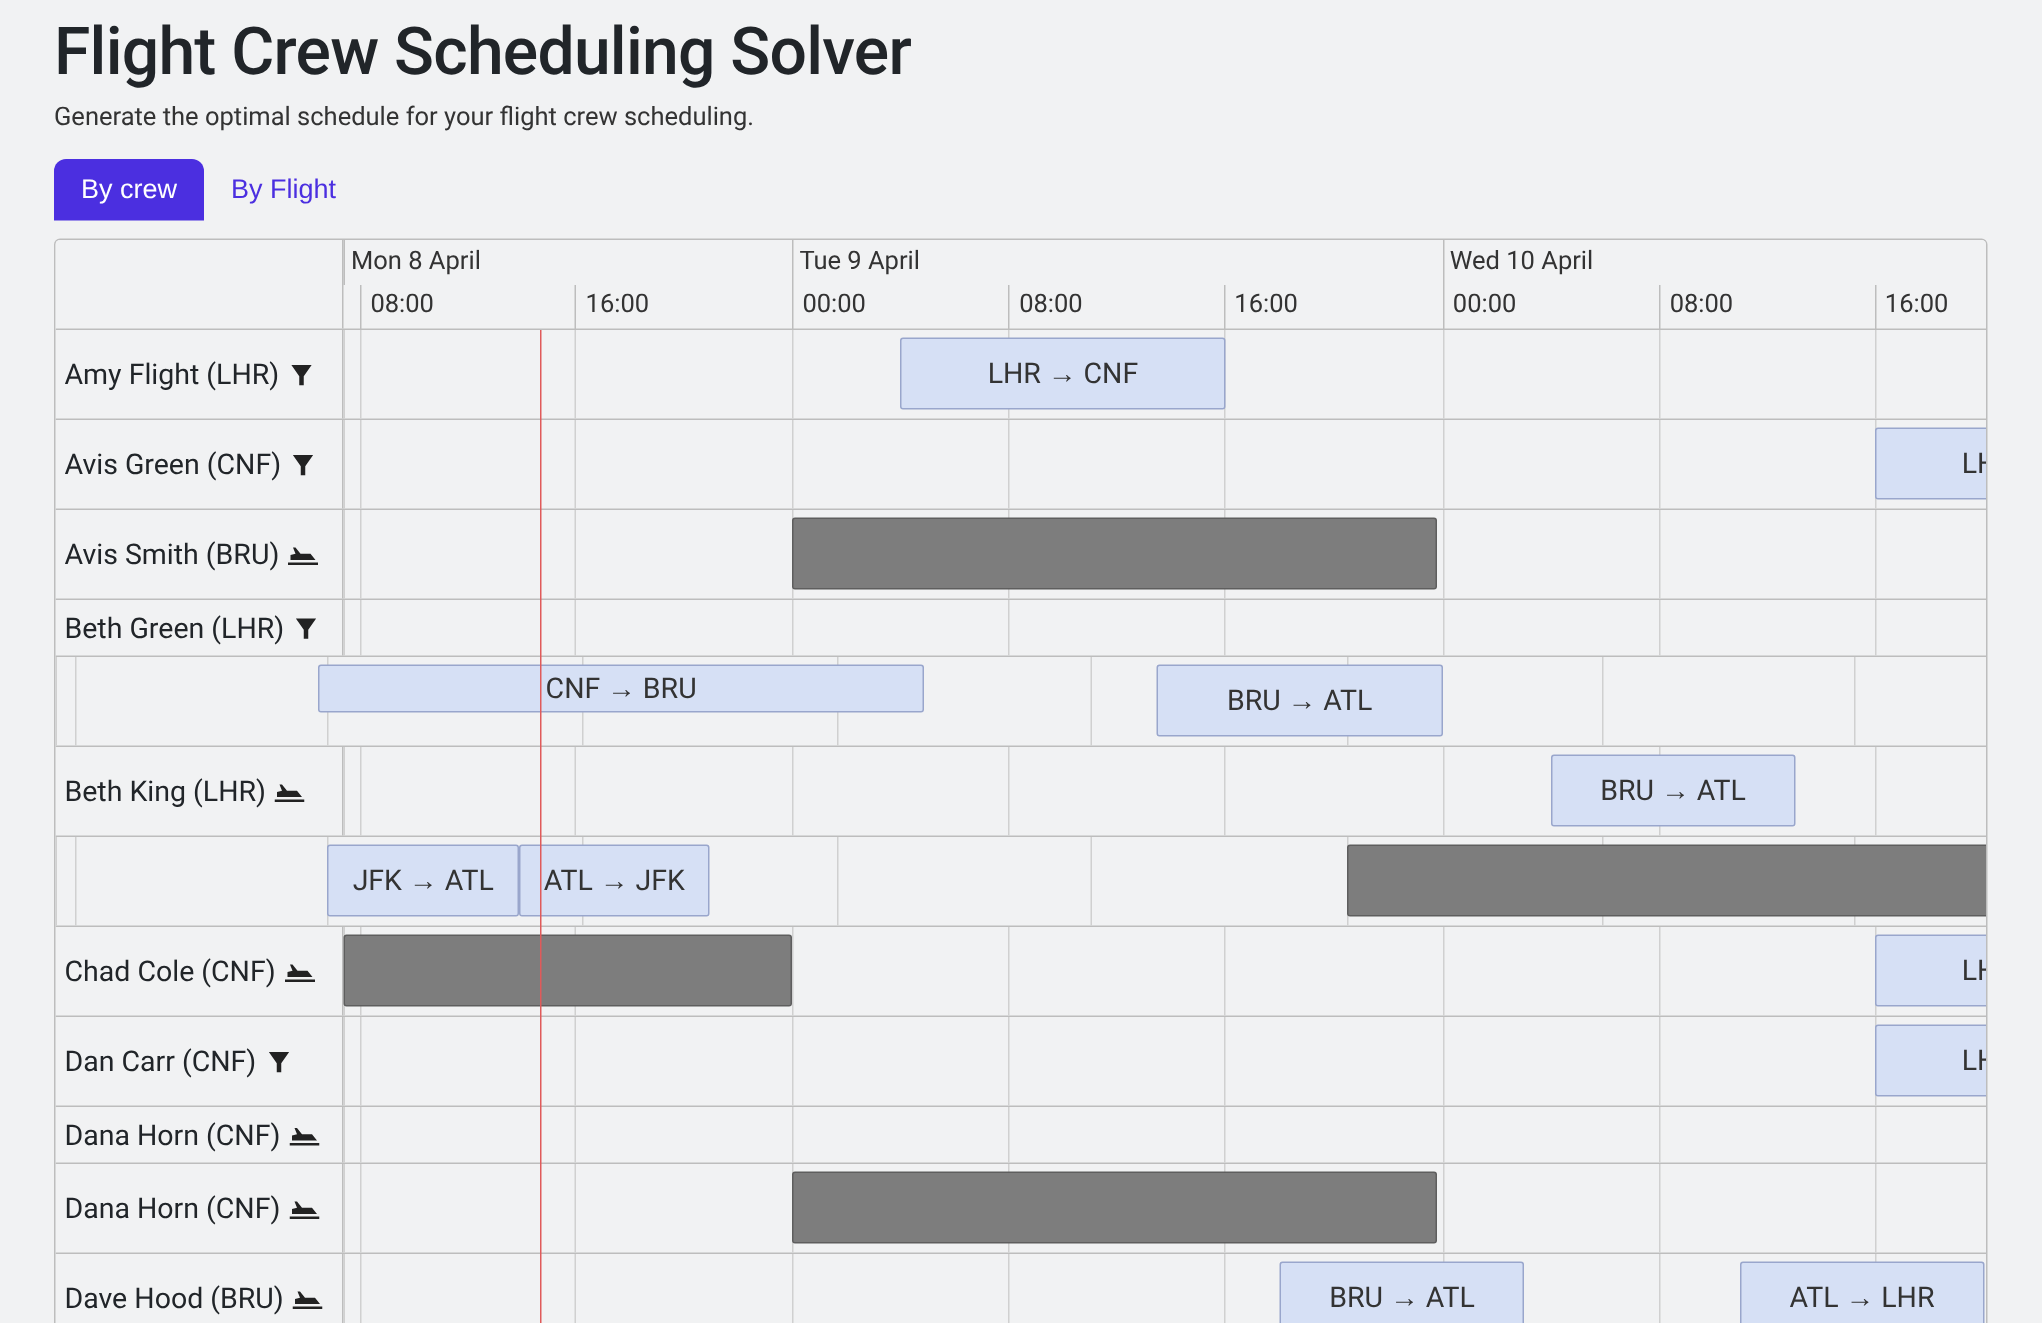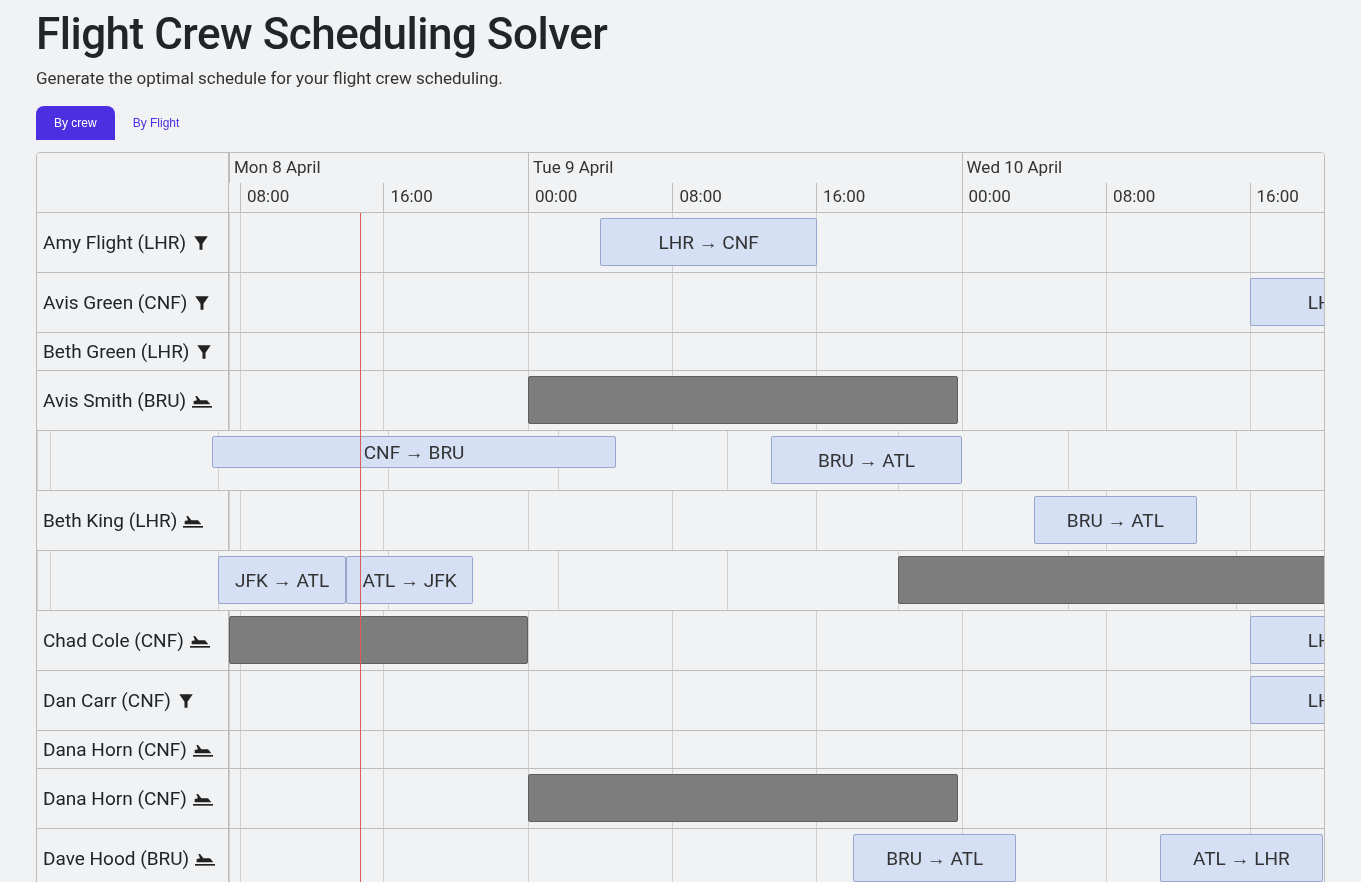--- a/index.html
+++ b/index.html
@@ -51,21 +51,21 @@
     justify-content: center;
     font-weight: 700;
     font-size: 18px;
     cursor: pointer;
     border: none;
   }
   .tabs { display: flex; align-items: center; }
   .tab {
     background: transparent;
     color: #4b2fe0;
-    font-size: 12px;
+    font-size: 18px;
     border: none;
     padding: 10px 18px;
     cursor: pointer;
     border-radius: 8px 8px 0 0;
   }
   .tab.active {
     background: #4b2fe0;
     color: #fff;
   }
   
@@ -233,62 +233,62 @@
             <div class="grid-line" style="left: 14.1%;"></div>
             <div class="grid-line" style="left: 27.3%;"></div>
             <div class="grid-line" style="left: 40.5%;"></div>
             <div class="grid-line" style="left: 53.6%;"></div>
             <div class="grid-line" style="left: 66.9%;"></div>
             <div class="grid-line" style="left: 80.1%;"></div>
             <div class="grid-line" style="left: 93.2%;"></div>
             <div class="event" style="left: 93.2%; width: 19.8%; height: 48px;">LHR → CNF</div>
           </div>
         </div>
+        <div class="row" style="height: 60px;">
+          <div class="row-label">
+            <span>Avis Smith (BRU)</span>
+            <span class="icon">
+              <svg width="20" height="16" viewBox="0 0 24 16" fill="#222">
+                <path d="M2 12 L22 12 L18 7 L10 7 L6 2 L4 2 L6 7 L2 8 Z"></path>
+                <rect x="0" y="14" width="24" height="2"></rect>
+              </svg>
+            </span>
+          </div>
+          <div class="row-body">
+            <div class="grid-line" style="left: 0%;"></div>
+            <div class="grid-line" style="left: 1%;"></div>
+            <div class="grid-line" style="left: 14.1%;"></div>
+            <div class="grid-line" style="left: 27.3%;"></div>
+            <div class="grid-line" style="left: 40.5%;"></div>
+            <div class="grid-line" style="left: 53.6%;"></div>
+            <div class="grid-line" style="left: 66.9%;"></div>
+            <div class="grid-line" style="left: 80.1%;"></div>
+            <div class="grid-line" style="left: 93.2%;"></div>
+            <div class="event block" style="left: 27.3%; width: 39.3%; height: 48px;"></div>
+          </div>
+        </div>
         <div class="row" style="height: 38px;">
           <div class="row-label">
             <span>Beth Green (LHR)</span>
             <span class="icon">
               <svg width="18" height="18" viewBox="0 0 24 24" fill="#222">
                 <path d="M3 3 L21 3 L14 13 L14 21 L10 21 L10 13 Z"></path>
               </svg>
             </span>
           </div>
           <div class="row-body">
             <div class="grid-line" style="left: 0%;"></div>
             <div class="grid-line" style="left: 1%;"></div>
             <div class="grid-line" style="left: 14.1%;"></div>
             <div class="grid-line" style="left: 27.3%;"></div>
             <div class="grid-line" style="left: 40.5%;"></div>
             <div class="grid-line" style="left: 53.6%;"></div>
             <div class="grid-line" style="left: 66.9%;"></div>
             <div class="grid-line" style="left: 80.1%;"></div>
             <div class="grid-line" style="left: 93.2%;"></div>
-          </div>
-        </div>
-        <div class="row" style="height: 60px;">
-          <div class="row-label">
-            <span>Avis Smith (BRU)</span>
-            <span class="icon">
-              <svg width="20" height="16" viewBox="0 0 24 16" fill="#222">
-                <path d="M2 12 L22 12 L18 7 L10 7 L6 2 L4 2 L6 7 L2 8 Z"></path>
-                <rect x="0" y="14" width="24" height="2"></rect>
-              </svg>
-            </span>
-          </div>
-          <div class="row-body">
-            <div class="grid-line" style="left: 0%;"></div>
-            <div class="grid-line" style="left: 1%;"></div>
-            <div class="grid-line" style="left: 14.1%;"></div>
-            <div class="grid-line" style="left: 27.3%;"></div>
-            <div class="grid-line" style="left: 40.5%;"></div>
-            <div class="grid-line" style="left: 53.6%;"></div>
-            <div class="grid-line" style="left: 66.9%;"></div>
-            <div class="grid-line" style="left: 80.1%;"></div>
-            <div class="grid-line" style="left: 93.2%;"></div>
-            <div class="event block" style="left: 27.3%; width: 39.3%; height: 48px;"></div>
           </div>
         </div>
         <div class="row" style="height: 60px;">
           <div class="row-body">
             <div class="grid-line" style="left: 0%;"></div>
             <div class="grid-line" style="left: 1%;"></div>
             <div class="grid-line" style="left: 14.1%;"></div>
             <div class="grid-line" style="left: 27.3%;"></div>
             <div class="grid-line" style="left: 40.5%;"></div>
             <div class="grid-line" style="left: 53.6%;"></div>

